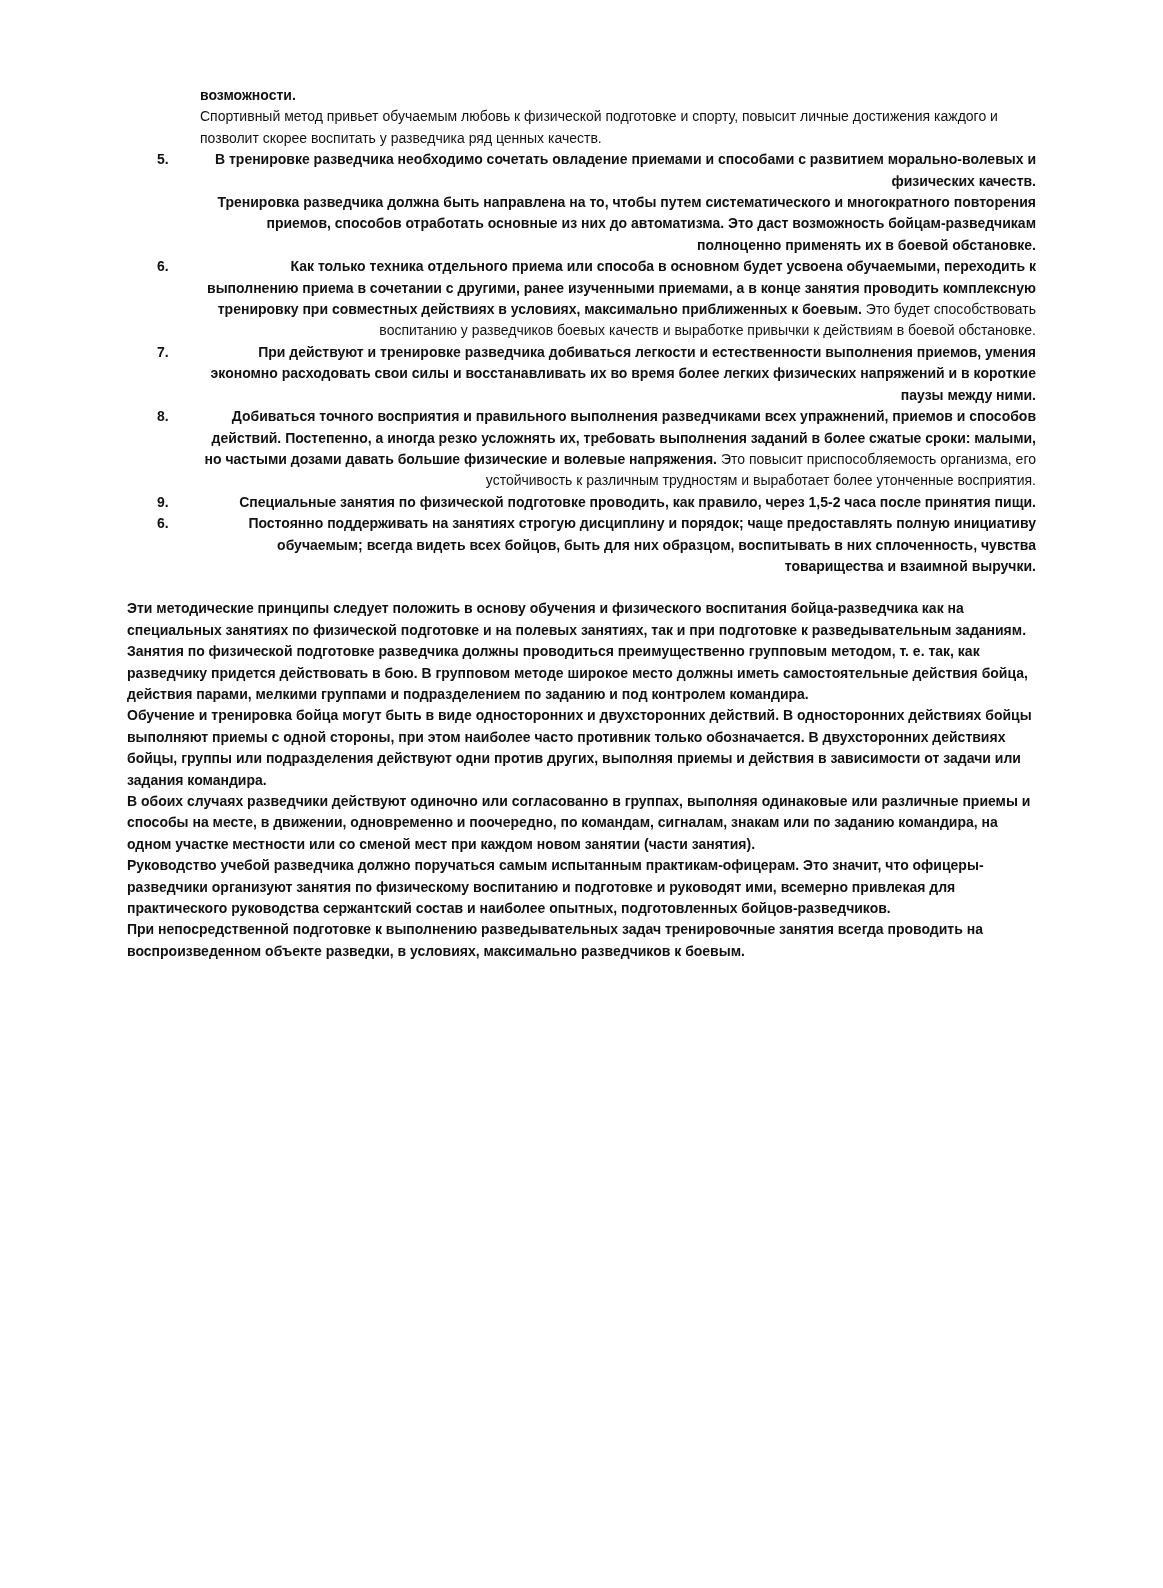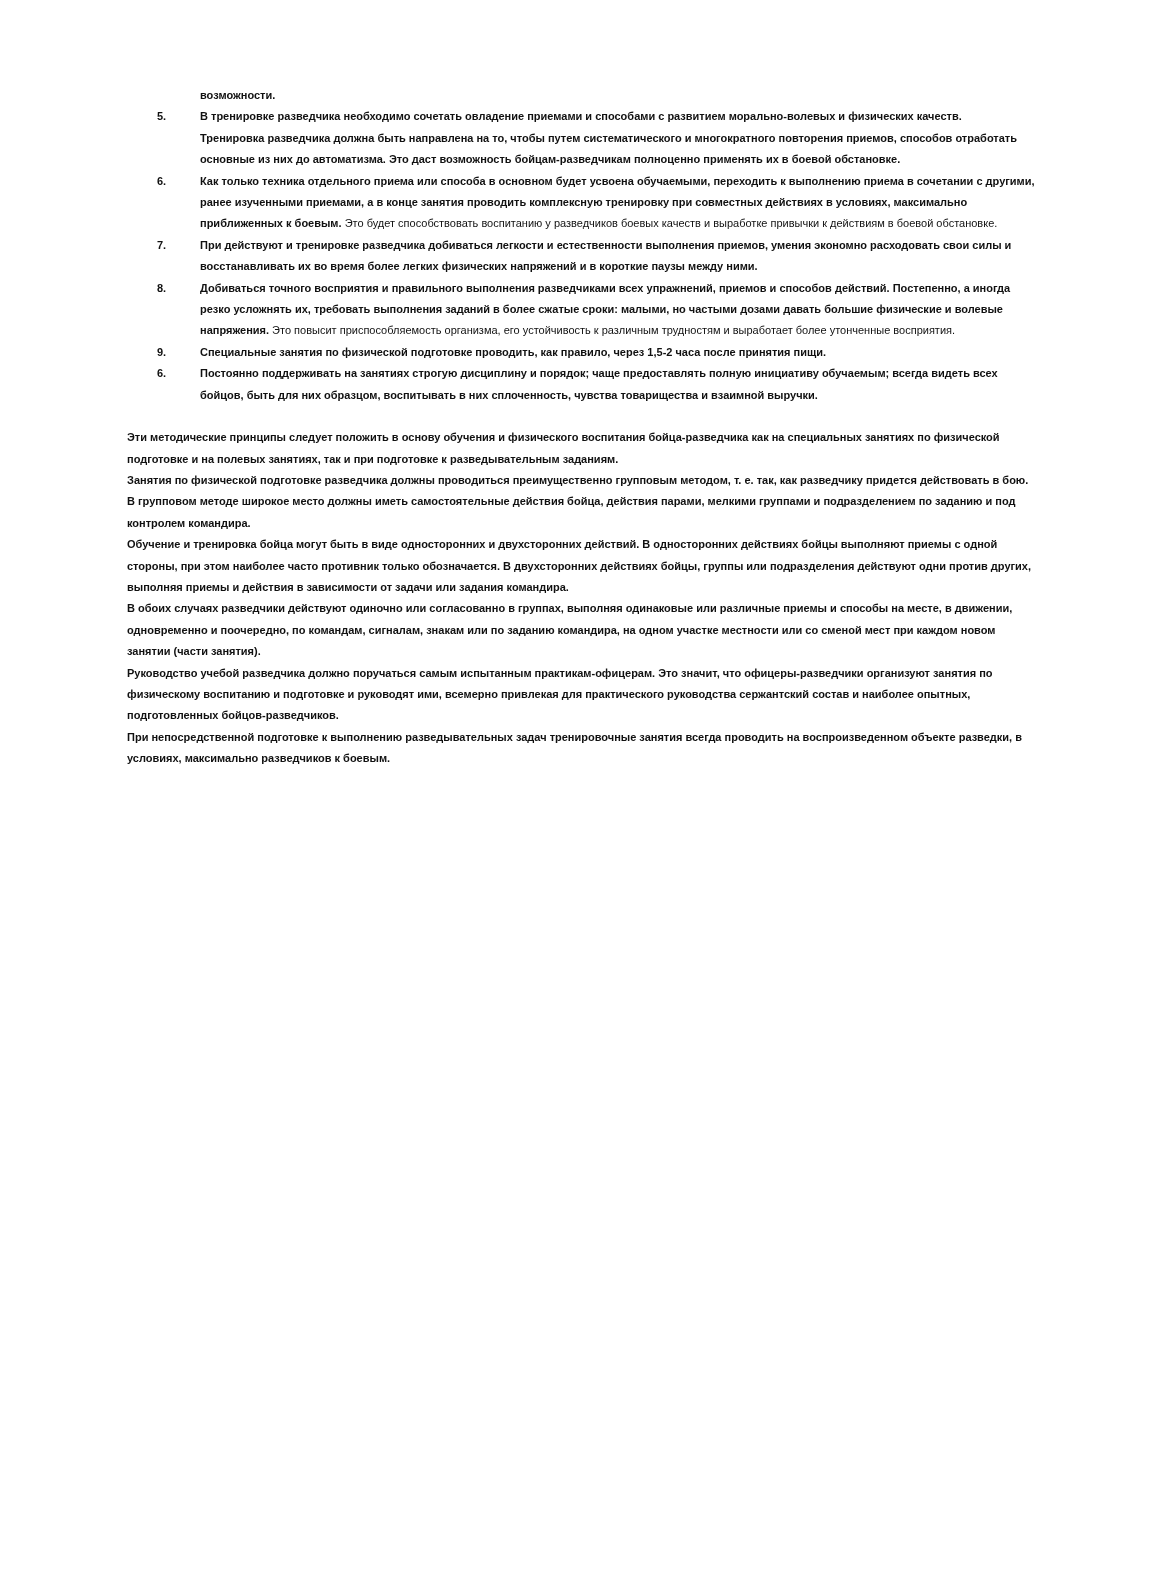--- a/index.html
+++ b/index.html
@@ -12,32 +12,33 @@
     height: 1588px;
     position: relative;
     font-family: "Liberation Sans", sans-serif;
     color: #111111;
   }
   .page-content {
     position: absolute;
     left: 127px;
     top: 85px;
     width: 909px;
-    font-size: 11px;
+    font-size: 14px;
     line-height: 21.4px;
     text-align: left;
   }
   .hang-indent {
     margin-left: 73px;
   }
   .bold {
     font-weight: bold;
   }
   .pre {
     white-space: pre-wrap;
+    text-align: right;
   }
   ol.num-list {
     list-style: none;
     margin: 0;
     padding: 0;
   }
   ol.num-list li {
     display: flex;
     align-items: flex-start;
   }
@@ -59,20 +60,21 @@
     padding: 0;
   }
 </style>
 </head>
 <body>
 
 <div class="page-content">
 
   <div class="hang-indent">
     <div class="bold">возможности.</div>
+    <div>Спортивный метод привьет обучаемым любовь к физической подготовке и спорту, повысит личные достижения каждого и позволит скорее воспитать у разведчика ряд ценных качеств.</div>
   </div>
 
   <ol class="num-list">
     <li>
       <span class="num">5.</span>
       <div class="item-content pre"><span class="bold">В тренировке разведчика необходимо сочетать овладение приемами и способами с развитием морально-волевых и физических качеств.
 Тренировка разведчика должна быть направлена на то, чтобы путем систематического и многократного повторения приемов, способов отработать основные из них до автоматизма. Это даст возможность бойцам-разведчикам полноценно применять их в боевой обстановке.</span><span></span></div>
     </li>
     <li>
       <span class="num">6.</span>

